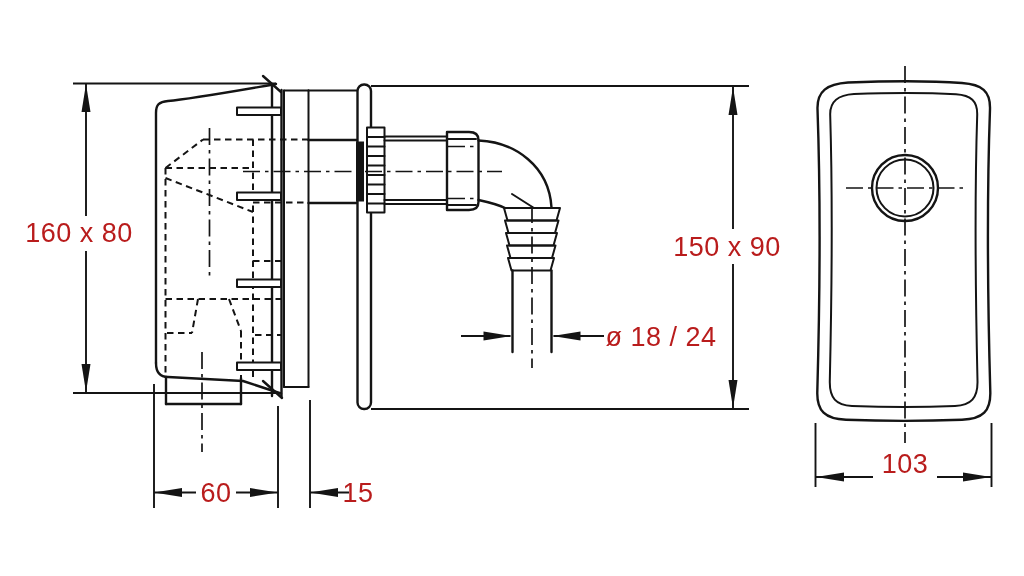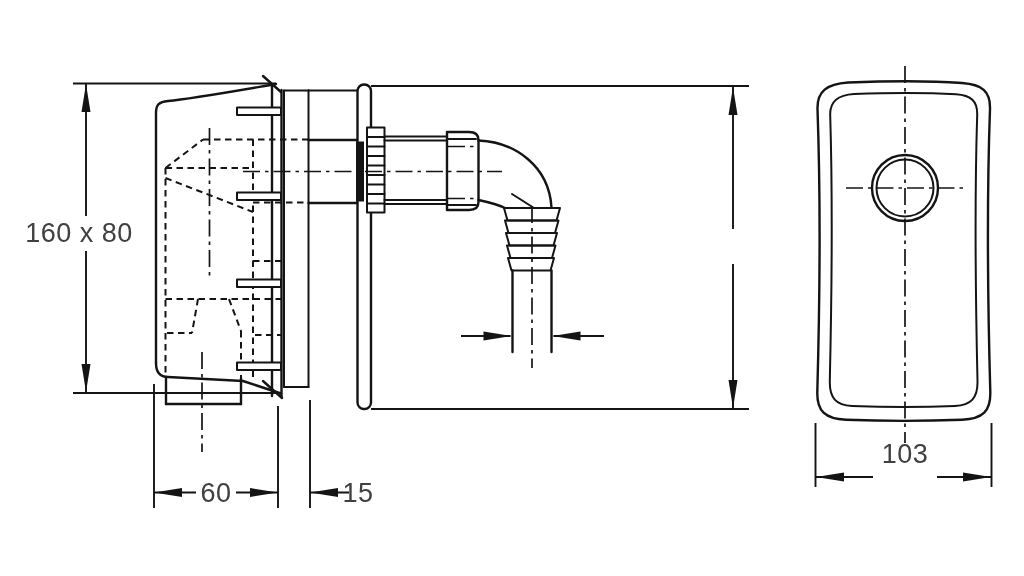--- a/index.html
+++ b/index.html
@@ -28,21 +28,21 @@
   .dim  { stroke: #141414; stroke-width: 1.9; fill: none; stroke-linecap: butt; }
   .arr  { fill: #141414; stroke: none; }
   .wfill{ fill: #ffffff; }
   .blk  { fill: #141414; stroke: none; }
 
   .dim-label {
     position: absolute;
     transform: translate(-50%, -50%);
     font-size: 27px;
     line-height: 1;
-    color: #404040;
+    color: #b91c1c;
     white-space: nowrap;
     letter-spacing: 0.5px;
   }
 </style>
 </head>
 <body>
 
 <div class="canvas">
 
   <svg width="1024" height="576" viewBox="0 0 1024 576">
@@ -212,16 +212,18 @@
         <line class="dim" x1="991.5" y1="423" x2="991.5" y2="487"></line>
         <line class="dim" x1="816" y1="477" x2="873" y2="477"></line>
         <line class="dim" x1="937" y1="477" x2="991" y2="477"></line>
         <polygon class="arr" points="816,477 844,472.5 844,481.5"></polygon>
         <polygon class="arr" points="991,477 963,472.5 963,481.5"></polygon>
       </g>
     </g>
   </svg>
 
   <div class="dim-label" style="left:79px;  top:233px;">160 x 80</div>
+  <div class="dim-label" style="left:727px; top:247px;">150 x 90</div>
+  <div class="dim-label" style="left:661px; top:337px;">ø 18 / 24</div>
   <div class="dim-label" style="left:216px; top:493px;">60</div>
   <div class="dim-label" style="left:358px; top:493px;">15</div>
-  <div class="dim-label" style="left:905px; top:454px;">103</div>
+  <div class="dim-label" style="left:905px; top:464px;">103</div>
 </div>
 
 </body></html>

